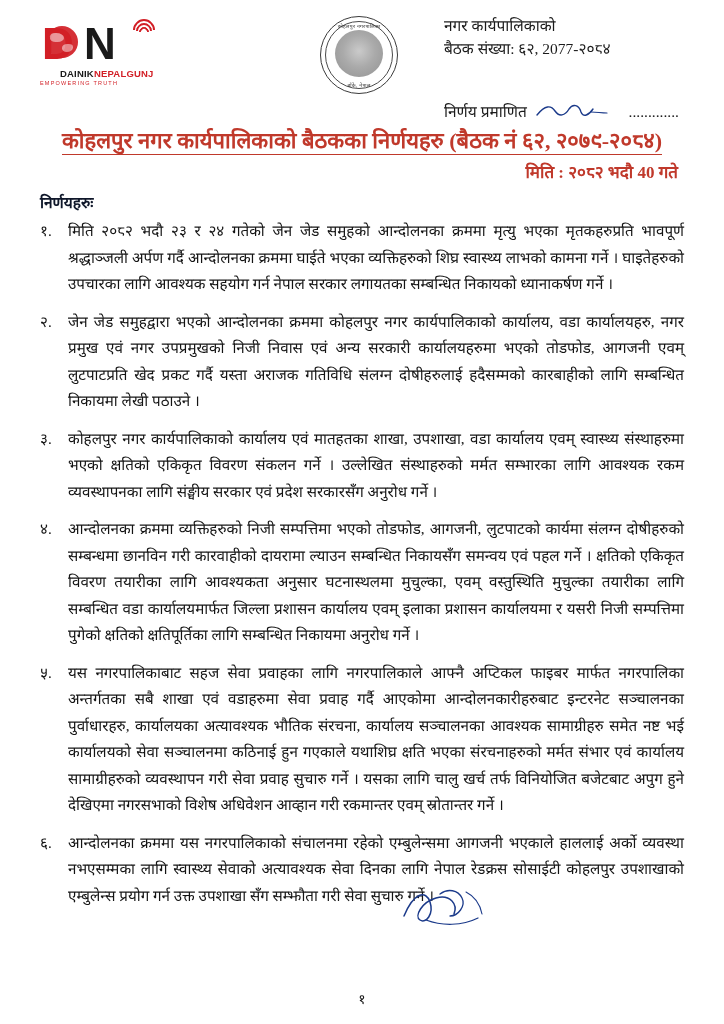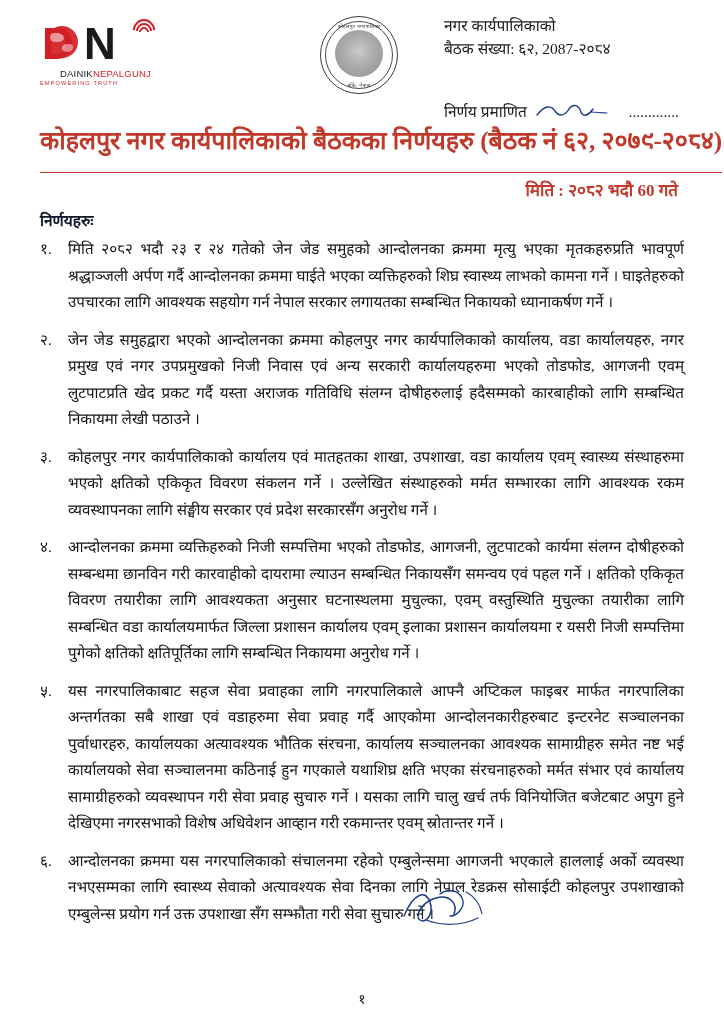--- a/index.html
+++ b/index.html
@@ -104,21 +104,21 @@
   .logo .wifi .w1 { width: 6px;  height: 6px;  right: 7px; top: 9px; }
   .logo .wifi .w2 { width: 12px; height: 12px; right: 4px; top: 5px; }
   .logo .wifi .w3 { width: 18px; height: 18px; right: 1px; top: 1px; }
   .logo .brandline {
     position: absolute;
     left: 0;
     top: 50px;
     width: 118px;
     font-family: "Liberation Sans", sans-serif;
     font-size: 9.5px;
-    font-weight: normal;
+    font-weight: bold;
     color: #1a1a1a;
     letter-spacing: .2px;
     white-space: nowrap;
     padding-left: 20px;
   }
   .logo .brandline .red { color: #d21f26; }
   .logo .tagline {
     position: absolute;
     left: 0;
     top: 62px;
@@ -189,25 +189,25 @@
   }
   .head-lines .approve .sig svg { display: block; }
 
   
   .title-wrap {
     text-align: center;
     margin-top: 6px;
   }
   .doc-title {
     display: inline-block;
-    font-size: 25px;
+    font-size: 22px;
     font-weight: bold;
     color: #c0392b;
     border-bottom: 1.6px solid #c0392b;
-    padding-bottom: 18px;
+    padding-bottom: 0;
     line-height: 26px;
     white-space: nowrap;
   }
   .doc-date {
     text-align: right;
     font-size: 17px;
     font-weight: bold;
     color: #c0392b;
     margin-top: 7px;
     padding-right: 6px;
@@ -288,38 +288,38 @@
 
     <div class="emblem">
       <div class="ring"></div>
       <div class="inner"></div>
       <div class="top-txt">कोहलपुर नगरपालिका</div>
       <div class="bot-txt">बाँके, नेपाल</div>
     </div>
 
     <div class="head-lines">
       <div>नगर कार्यपालिकाको</div>
-      <div>बैठक संख्या: ६२, 2087-२०८४</div>
+      <div>बैठक संख्या: ६२, 2077-२०८४</div>
       <div class="approve">
         <span>निर्णय प्रमाणित</span>
         <span class="sig">
           <svg width="90" height="16" viewBox="0 0 90 16" fill="none" xmlns="http://www.w3.org/2000/svg">
             <path d="M2 12 C10 2, 16 2, 20 8 C24 14, 30 13, 34 6 C38 0, 44 2, 46 9 C48 15, 54 12, 58 6" stroke="#1b3a8a" stroke-width="1.4" fill="none" stroke-linecap="round"></path>
             <path d="M56 9 C62 9, 66 10, 72 10" stroke="#1b3a8a" stroke-width="1.2" fill="none" stroke-linecap="round"></path>
           </svg>
         </span>
         <span>.............</span>
       </div>
     </div>
   </div>
 
   <div class="title-wrap">
     <span class="doc-title">कोहलपुर नगर कार्यपालिकाको बैठकका निर्णयहरु (बैठक नं ६२, २०७९-२०८४)</span>
   </div>
-  <div class="doc-date">मिति : २०८२ भदौ 60 गते</div>
+  <div class="doc-date">मिति : २०८२ भदौ 40 गते</div>
 
   <div class="section-label">निर्णयहरुः</div>
 
   <ol class="decisions">
     <li>
       <span class="num">१.</span>
       <span>मिति २०८२ भदौ २३ र २४ गतेको जेन जेड समुहको आन्दोलनका क्रममा मृत्यु भएका मृतकहरुप्रति भावपूर्ण श्रद्धाञ्जली अर्पण गर्दै आन्दोलनका क्रममा घाईते भएका व्यक्तिहरुको शिघ्र स्वास्थ्य लाभको कामना गर्ने ।  घाइतेहरुको उपचारका लागि आवश्यक सहयोग गर्न नेपाल सरकार लगायतका सम्बन्धित निकायको ध्यानाकर्षण गर्ने ।</span>
     </li>
     <li>
       <span class="num">२.</span>

